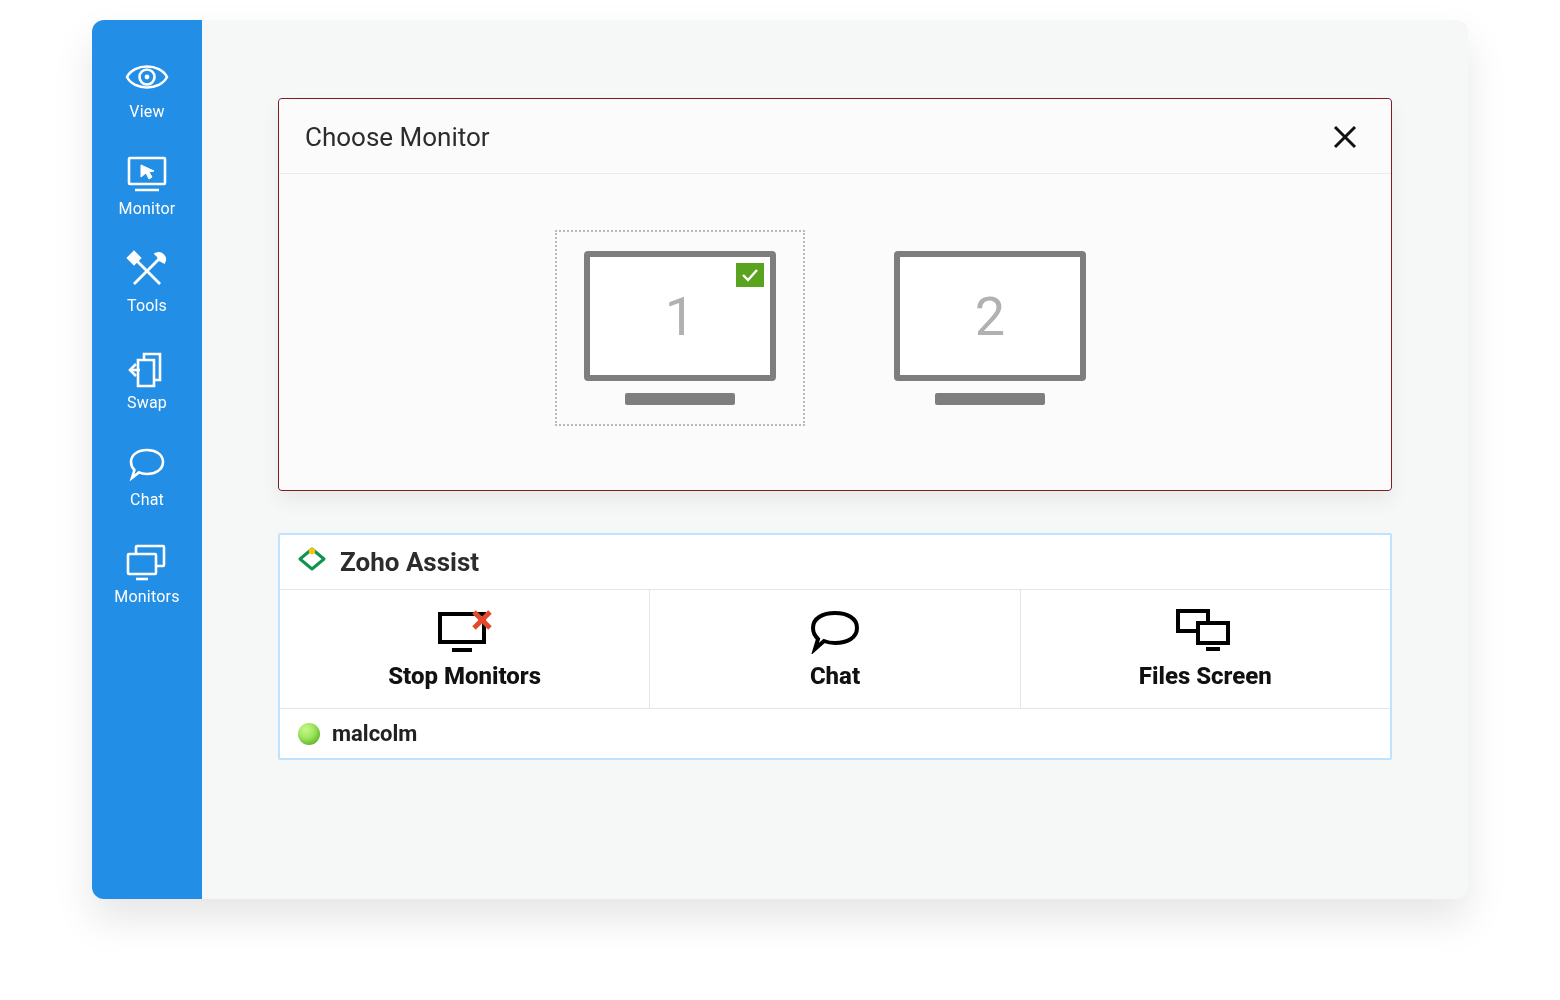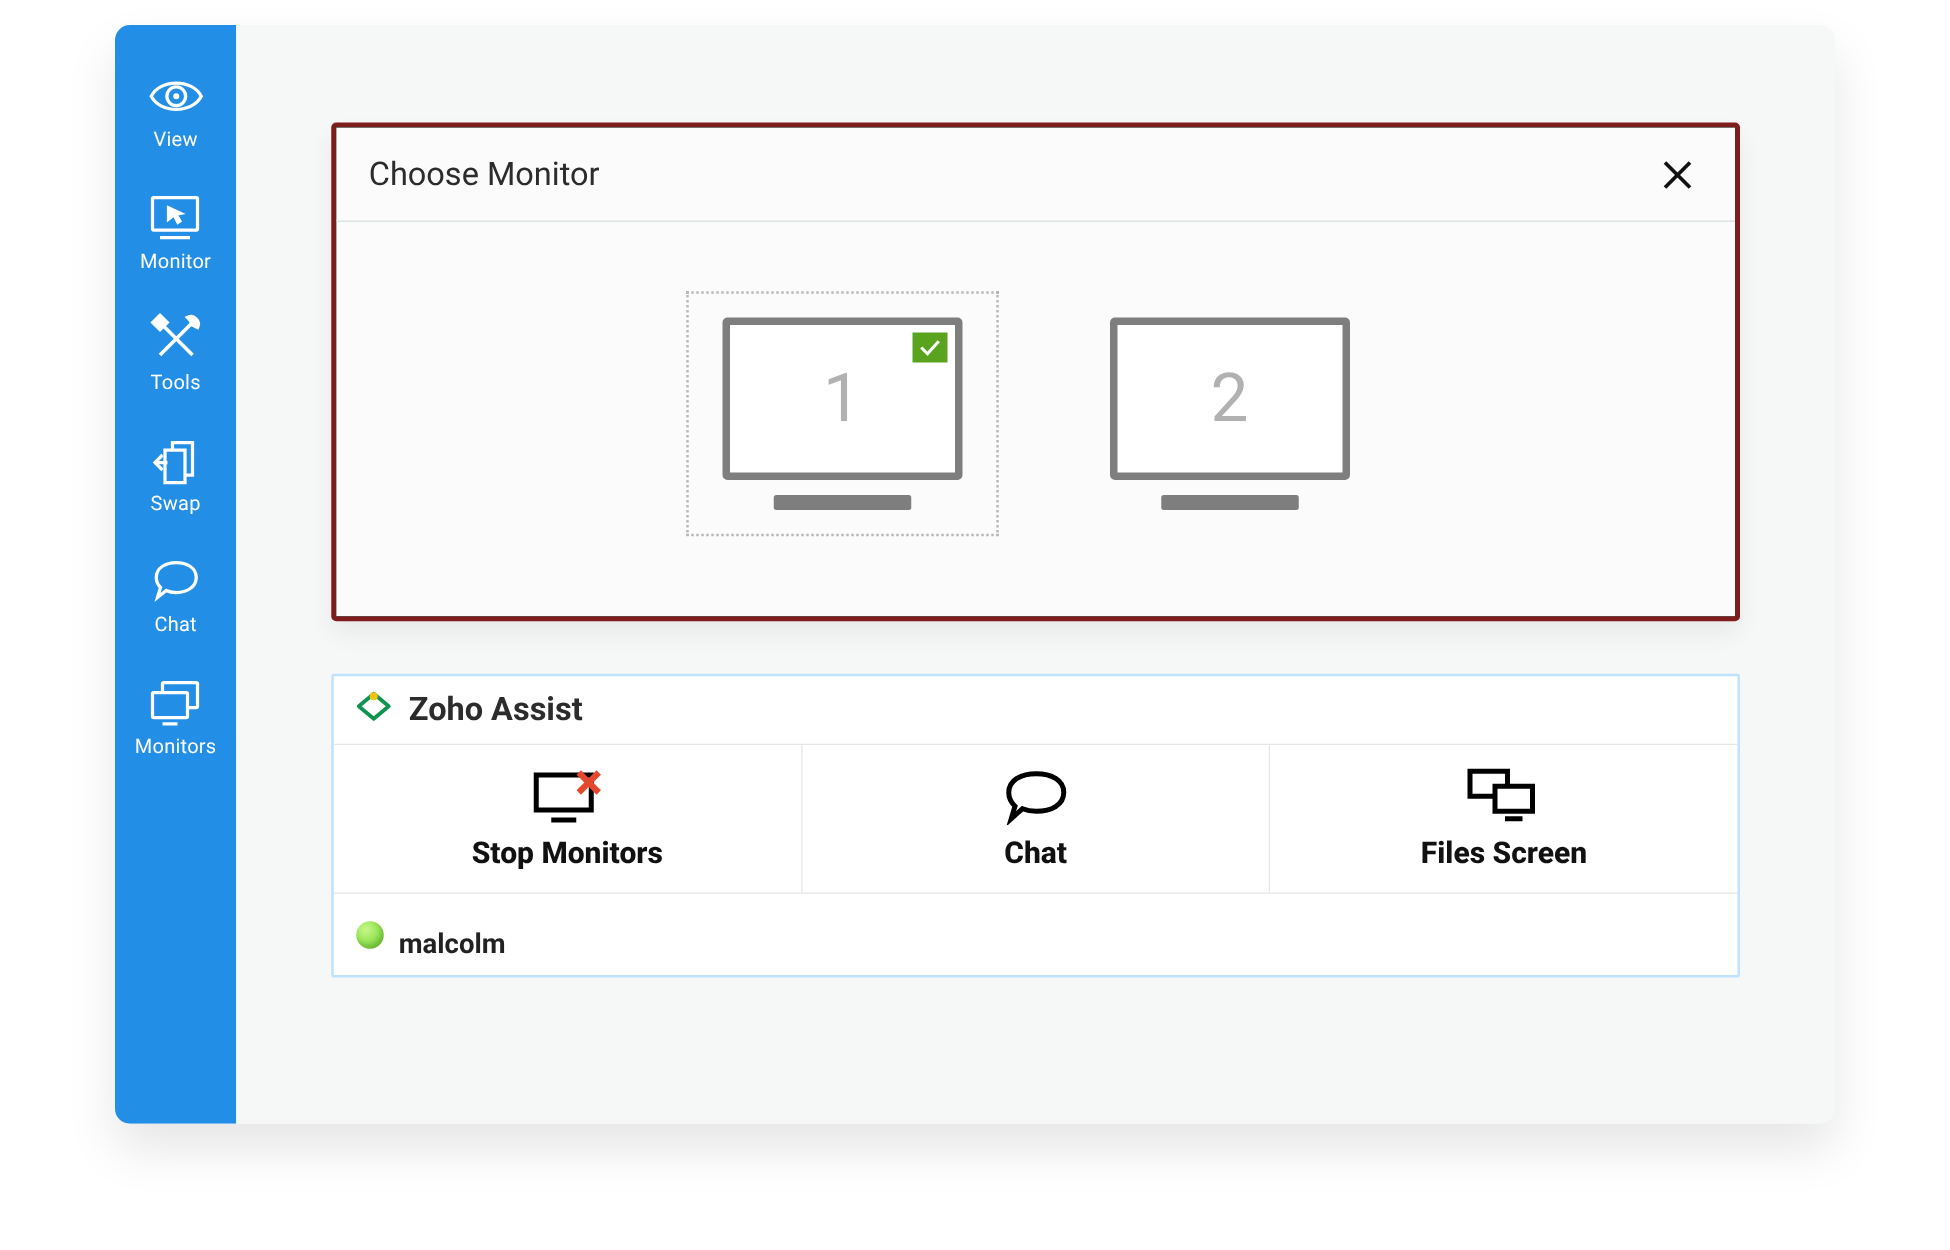--- a/index.html
+++ b/index.html
@@ -15,21 +15,21 @@
     width: 1376px;
     height: 879px;
     background: #f6f7f7;
     border-radius: 12px;
     overflow: hidden;
     box-shadow: 0 20px 40px rgba(0,0,0,0.1);
     margin: 20px auto;
   }
   
   .sidebar {
-    width: 97px;
+    width: 110px;
     background: #238ee6;
     display: flex;
     flex-direction: column;
     align-items: center;
     padding-top: 38px;
     gap: 34px;
     flex: 0 0 auto;
   }
   .sidebar-item {
     display: flex;
@@ -54,22 +54,22 @@
   }
   
   .main {
     flex: 1;
     position: relative;
     background: #f6f7f7;
     padding: 78px 76px 0 76px;
   }
   
   .card {
-    background: #0f766e;
-    border: 4px solid #7f1d1d;
+    background: #1d4ed8;
+    border: 1px solid #7f1d1d;
     border-radius: 4px;
     box-shadow: 0 10px 20px rgba(0,0,0,0.06);
     overflow: hidden;
   }
   .card-header {
     display: flex;
     align-items: center;
     justify-content: space-between;
     padding: 18px 26px 16px 26px;
     border-bottom: 1px solid #ececec;
@@ -211,21 +211,20 @@
     width: 22px;
     height: 22px;
     border-radius: 50%;
     background: radial-gradient(circle at 35% 30%, #c8f78a, #63cf1f);
     box-shadow: inset -2px -3px 4px rgba(0,0,0,0.15);
   }
   .status-name {
     font-size: 22px;
     font-weight: 700;
     color: #222;
-    margin-top: 16px;
   }
 </style>
 </head>
 <body>
 
 <div class="app">
 
   <div class="sidebar">
 
     <div class="sidebar-item">

